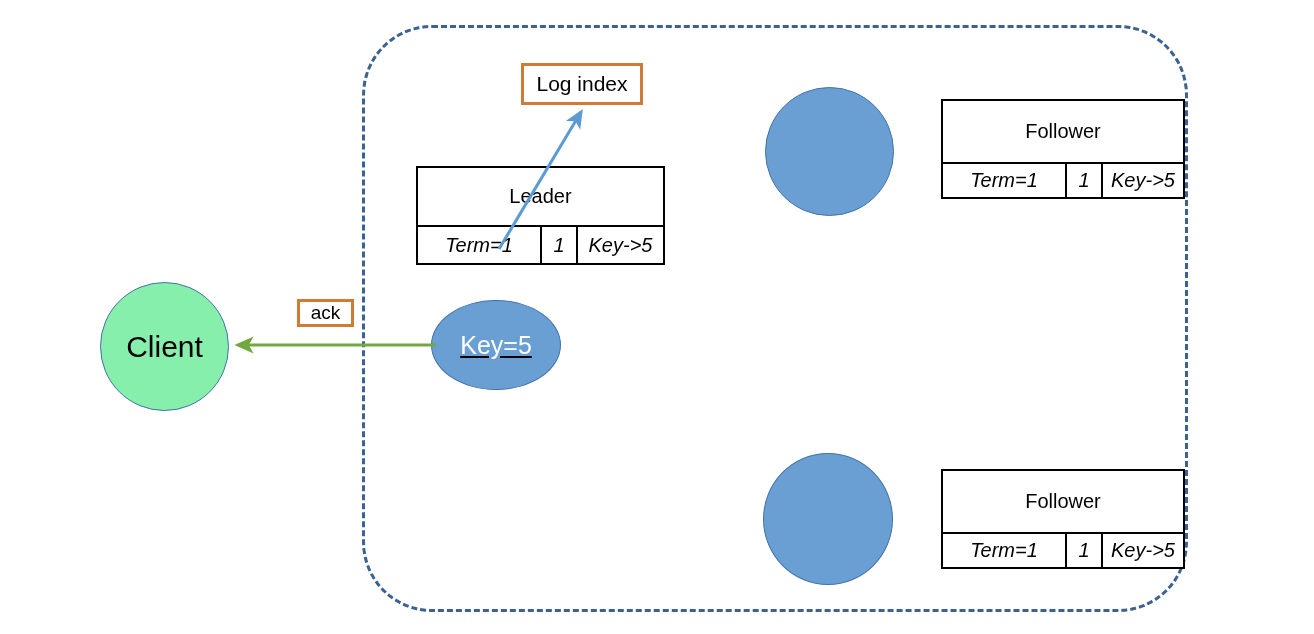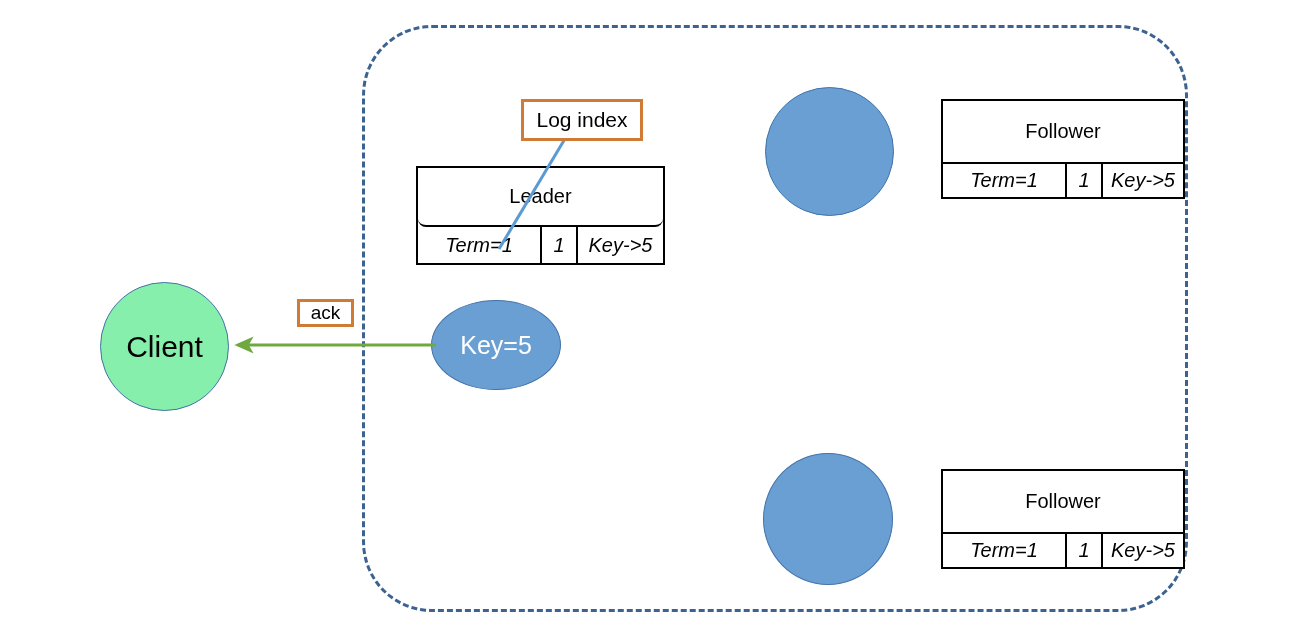--- a/index.html
+++ b/index.html
@@ -48,21 +48,21 @@
   }
   .circle-label {
     font-size: 25px;
     line-height: 1;
     white-space: nowrap;
   }
   .circle-label.on-blue { color: #ffffff; }
   .circle-label.on-green { color: #000000; font-size: 30px; }
 
   #client-circle { left: 100px; top: 282px; width: 129px; height: 129px; }
-  #leader-circle { left: 431px; top: 300px; width: 130px; height: 90px; }
+  #leader-circle { left: 431px; top: 300px; width: 130px; height: 90px; text-decoration: underline; }
   #follower1-circle { left: 765px; top: 87px; width: 129px; height: 129px; }
   #follower2-circle { left: 763px; top: 453px; width: 130px; height: 132px; }
 
   
   .log-table {
     position: absolute;
     border: 2px solid #000000;
     box-sizing: border-box;
     background: #ffffff;
     display: flex;
@@ -93,41 +93,40 @@
     font-style: italic;
   }
   .log-cell + .log-cell {
     border-left: 2px solid #000000;
   }
   .cell-term { flex: 0 0 122px; }
   .cell-index { flex: 0 0 36px; }
   .cell-value { flex: 1 1 auto; }
 
   #leader-table { left: 376px; top: 166px; width: 249px; height: 99px; }
-  #leader-table .log-title-row { height: 57px; border-radius: 8px; }
+  #leader-table .log-title-row { height: 57px; }
   #follower1-table { left: 901px; top: 99px; width: 244px; height: 100px; }
   #follower1-table .log-title-row { height: 61px; }
   #follower2-table { left: 901px; top: 469px; width: 244px; height: 100px; }
   #follower2-table .log-title-row { height: 61px; }
 
   
   .callout-box {
     position: absolute;
     border: 3px solid #D07B35;
     background: #ffffff;
     box-sizing: border-box;
     display: flex;
     align-items: center;
     justify-content: center;
     color: #000000;
   }
   #log-index-box {
     left: 521px; top: 63px; width: 122px; height: 42px;
     font-size: 21px;
-    margin-top: 36px;
   }
   #ack-box {
     left: 297px; top: 299px; width: 57px; height: 28px;
     font-size: 19px;
   }
 
   
   #arrow-layer {
     position: absolute;
     left: 0; top: 0;

